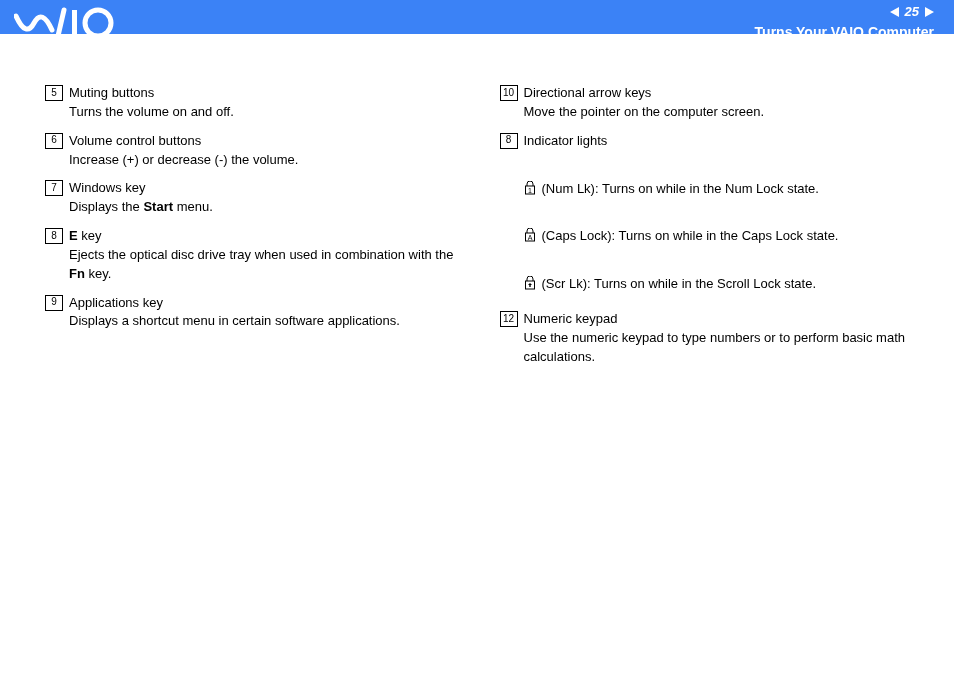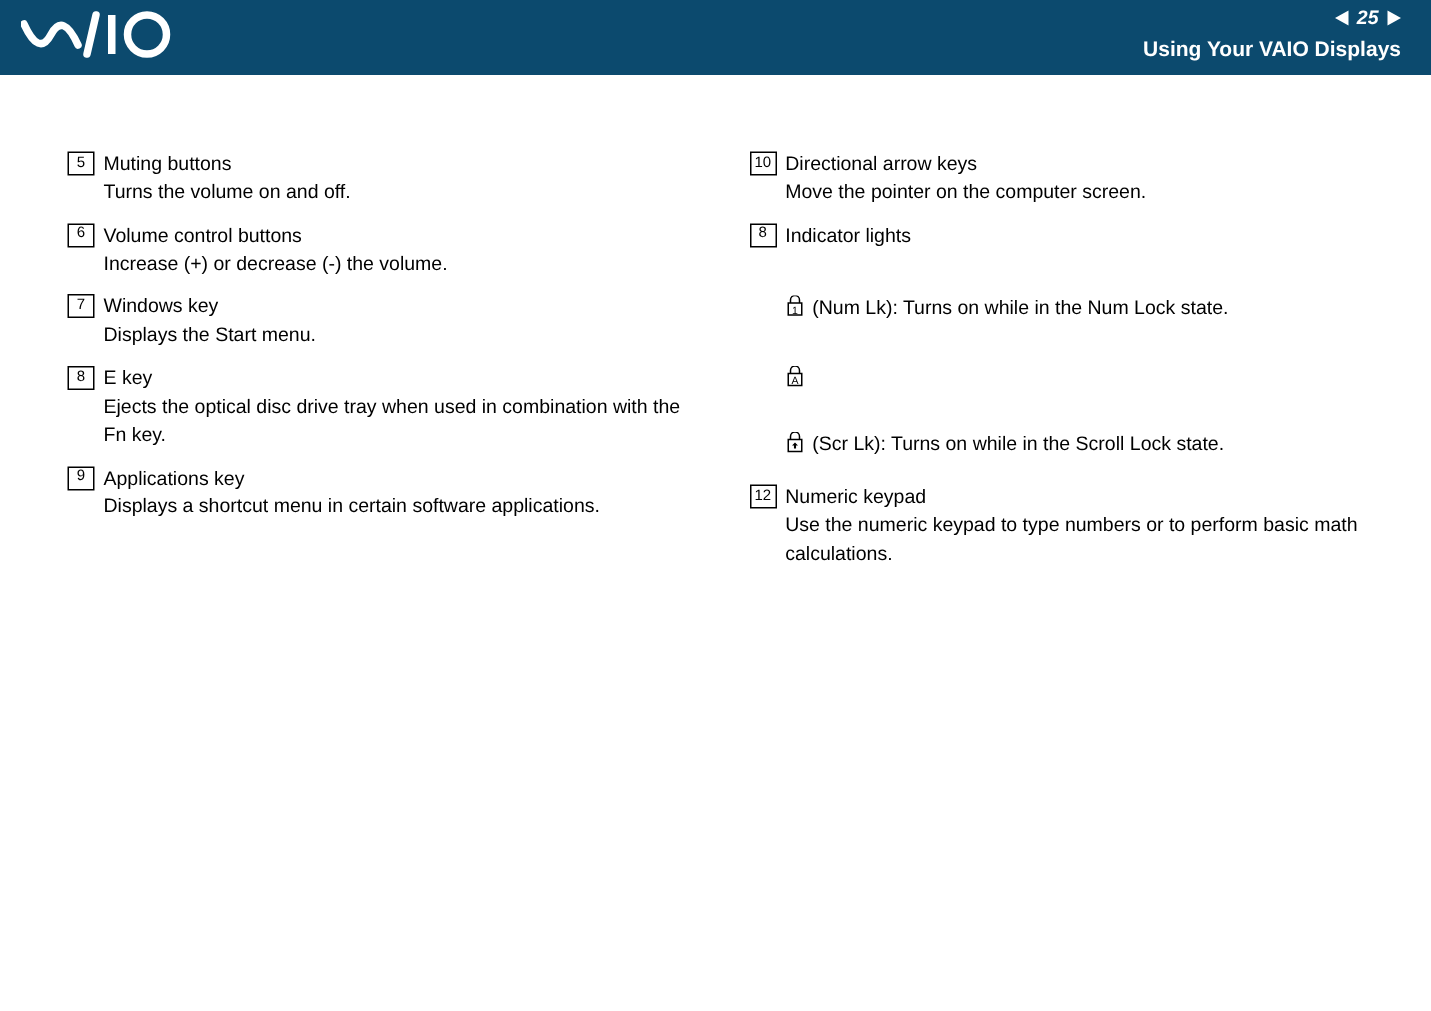--- a/index.html
+++ b/index.html
@@ -7,22 +7,22 @@
     padding: 0;
     width: 954px;
     height: 674px;
     background: #fff;
     font-family: Arial, Helvetica, sans-serif;
     color: #000;
     overflow: hidden;
   }
   .header {
     width: 100%;
-    height: 50px;
-    background: #0c4a6e;
+    height: 34px;
+    background: #3b82f6;
     color: #fff;
     position: relative;
   }
   .logo {
     position: absolute;
     left: 14px;
     top: 6px;
     font-family: Arial, sans-serif;
     font-weight: bold;
     font-size: 30px;
@@ -89,21 +89,21 @@
   }
   .item-body {
     flex: 1;
   }
   .item-title {
     display: inline;
   }
   .item-desc {
     display: block;
   }
-  .bold { font-weight: normal; text-align: center; }
+  .bold { font-weight: bold; text-align: center; }
   .sub-list {
     margin-top: 6px;
   }
   .sub-item {
     display: flex;
     align-items: flex-start;
     margin-bottom: 6px;
     margin-top: 29px;
   }
   .lock-icon {
@@ -126,21 +126,21 @@
       <line x1="50" y1="4" x2="44" y2="30" stroke="#fff" stroke-width="5" stroke-linecap="round"></line>
       <rect x="58" y="4" width="5" height="26" fill="#fff"></rect>
       <circle cx="84" cy="17" r="13" stroke="#fff" stroke-width="5" fill="none"></circle>
     </svg>
   </div>
   <div class="page-nav">
     <div class="arrow left"></div>
     <span class="page-num">25</span>
     <div class="arrow right"></div>
   </div>
-  <div class="section-title">Using Your VAIO Displays</div>
+  <div class="section-title">Turns Your VAIO Computer</div>
 </div>
 
 <div class="content">
 
   <div class="col">
 
     <div class="item">
       <span class="num-box">5</span>
       <div class="item-body">
         <span class="item-title">Muting buttons</span>
@@ -210,20 +210,21 @@
           </div>
 
           <div class="sub-item">
             <span class="lock-icon">
               <svg width="12" height="14" viewBox="0 0 12 14">
                   <path d="M3 5 V3 a3 3 0 0 1 6 0 V5" fill="none" stroke="#000" stroke-width="1"></path>
                   <rect x="1.5" y="5" width="9" height="8" fill="none" stroke="#000" stroke-width="1"></rect>
                   <text x="6" y="12" font-size="7" text-anchor="middle" font-family="Arial">A</text>
                 </svg>
             </span>
+            <span> (Caps Lock): Turns on while in the Caps Lock state.</span>
           </div>
 
           <div class="sub-item">
             <span class="lock-icon">
               <svg width="12" height="14" viewBox="0 0 12 14">
                   <path d="M3 5 V3 a3 3 0 0 1 6 0 V5" fill="none" stroke="#000" stroke-width="1"></path>
                   <rect x="1.5" y="5" width="9" height="8" fill="none" stroke="#000" stroke-width="1"></rect>
                   <path d="M6 7 L4 9 L5.3 9 L5.3 11 L6.7 11 L6.7 9 L8 9 Z" fill="#000"></path>
                 </svg>
             </span>

